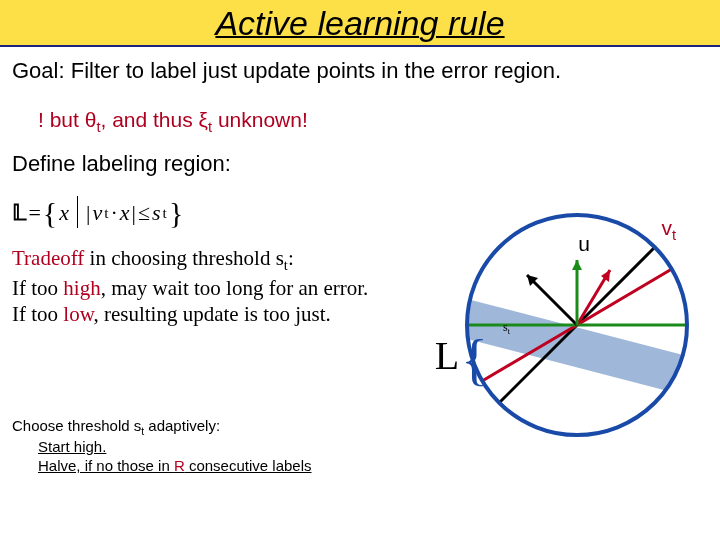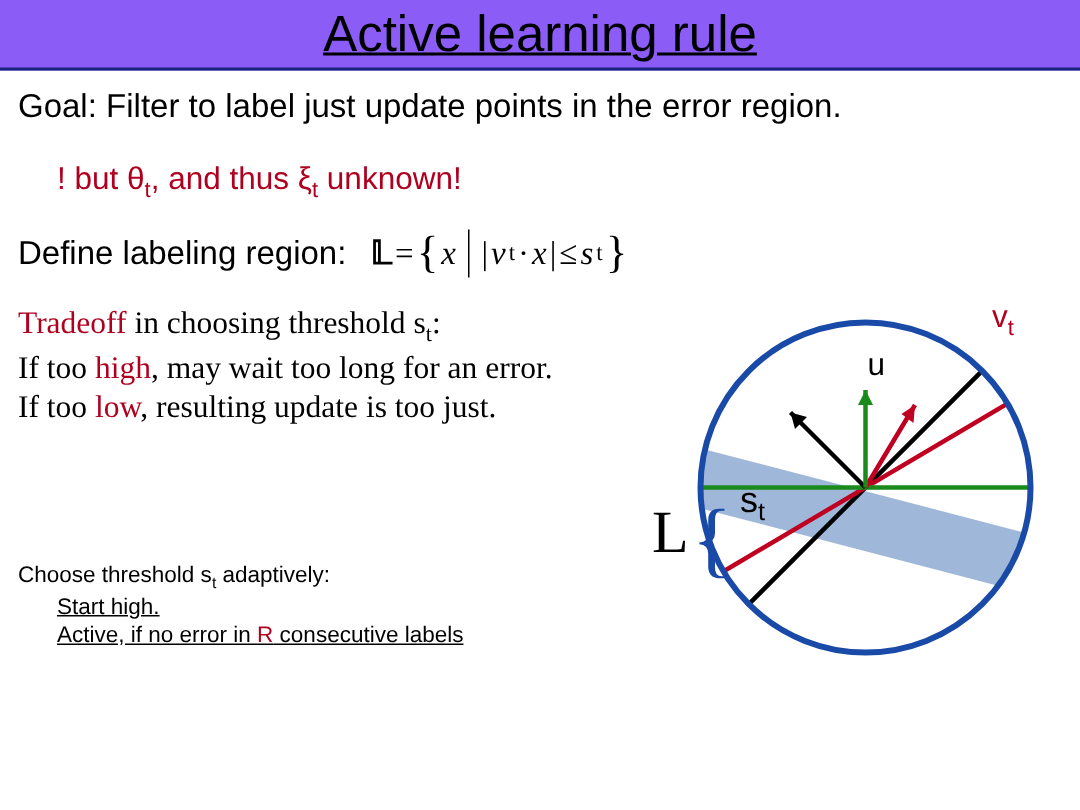--- a/index.html
+++ b/index.html
@@ -7,24 +7,25 @@
     width: 720px;
     height: 540px;
     background: #fff;
     font-family: Arial, Helvetica, sans-serif;
     color: #000;
     position: relative;
     overflow: hidden;
   }
   .title-bar {
     width: 100%;
-    background: #8b5cf6;
+    background: #fde047;
     border-bottom: 2px solid #1a237e;
     padding: 4px 0 2px 0;
     text-align: center;
+    font-style: italic;
   }
   .title-bar h1 {
     font-size: 34px;
     font-weight: 400;
     text-decoration: underline;
     text-decoration-thickness: 2px;
     color: #000;
   }
   .content {
     padding: 6px 12px 0 12px;
@@ -33,23 +34,24 @@
   }
   .goal-line { margin-top: 4px; }
   .goal-line .uline { }
   .warn {
     margin: 22px 0 14px 26px;
     color: #b00020;
     font-size: 21px;
   }
   .define {
     display: flex;
-    align-items: center;
+    align-items: flex-start;
     gap: 16px;
     margin: 6px 0 14px 0;
+    flex-direction: column;
   }
   .formula {
     font-family: Georgia, 'Times New Roman', serif;
     font-size: 22px;
     display: inline-flex;
     align-items: center;
     gap: 2px;
   }
   .formula .bbL { font-weight: bold; }
   .formula .bar { display:inline-block; width:1px; height:32px; background:#000; margin:0 6px; }
@@ -76,23 +78,23 @@
   .L-brace {
     position: absolute;
     right: 232px;
     top: 328px;
     font-size: 56px;
     font-family: Georgia, serif;
     color: #1a4aa8;
   }
   .L-brace .Ll { font-size: 40px; color:#000; vertical-align: 10px; margin-right:2px;}
   .u-label { position:absolute; right:130px; top:232px; font-size:21px; }
-  .vt-label { position:absolute; right:44px; top:200px; font-size:21px; color:#b00020; }
+  .vt-label { position:absolute; right:44px; top:216px; font-size:21px; color:#b00020; }
   .vt-label .sub{ color:#b00020;}
-  .st-label { position:absolute; right:210px; top:320px; font-size:24px; }
+  .st-label { position:absolute; right:210px; top:320px; font-size:12px;font-family:Liberation Serif, serif; }
 </style>
 </head>
 <body>
 
 <div class="title-bar">
   <h1>Active learning rule</h1>
 </div>
 
 <div class="content">
 
@@ -136,21 +138,21 @@
       <span>If too </span><span class="low">low</span><span>, resulting update is too just.</span>
     </div>
   </div>
 
   <div class="choose">
     <div>
       <span>Choose threshold s</span><span class="sub">t</span><span> adaptively:</span>
     </div>
     <div class="indent">Start high.</div>
     <div class="indent">
-      <span>Active, if no error in </span><span class="r">R</span><span> consecutive labels</span>
+      <span>Halve, if no those in </span><span class="r">R</span><span> consecutive labels</span>
     </div>
   </div>
 
 </div>
 
 <svg class="figure" viewBox="0 0 250 250">
   <defs>
     <clipPath id="circ">
         <circle cx="125" cy="125" r="110"></circle>
       </clipPath>

